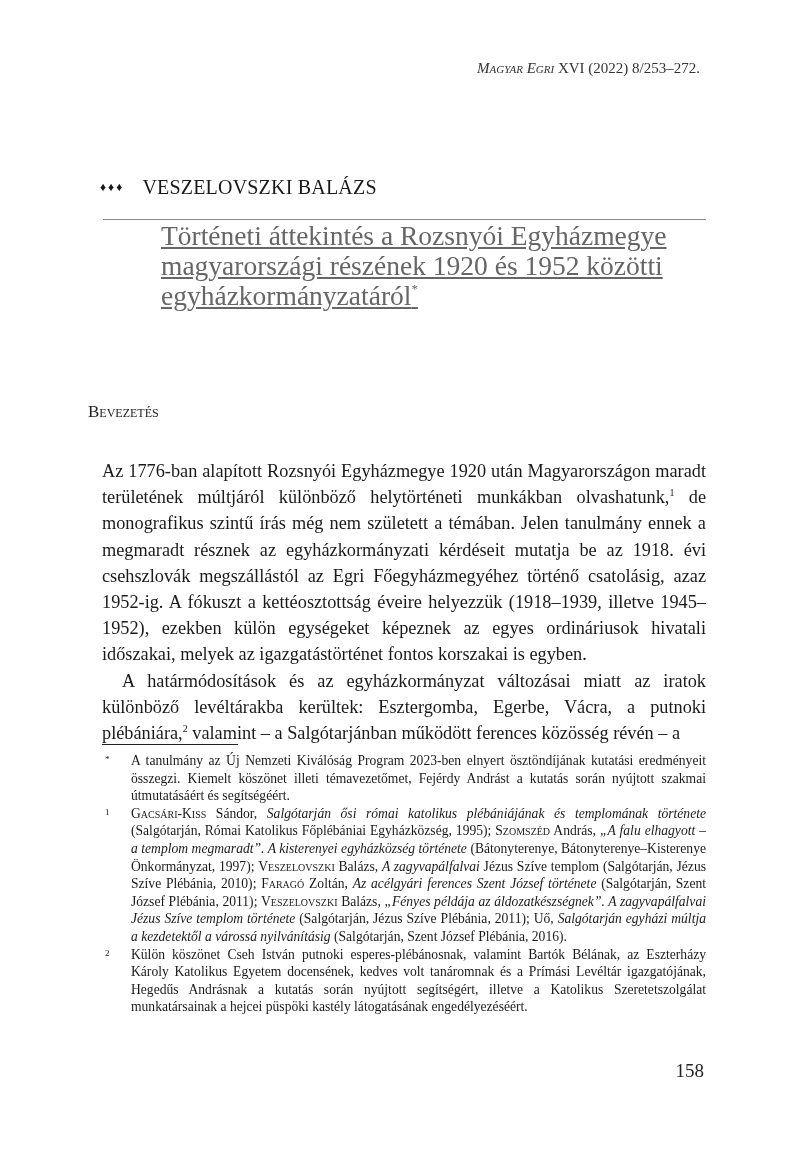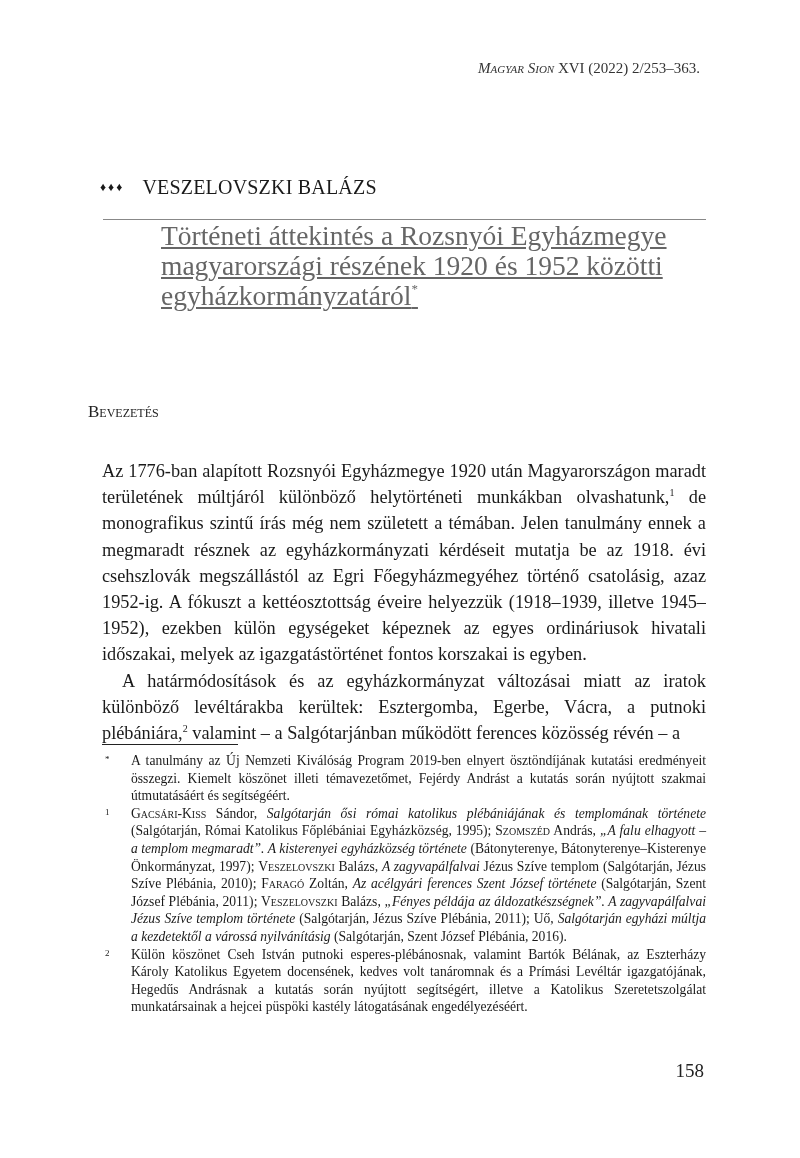--- a/index.html
+++ b/index.html
@@ -22,22 +22,22 @@
   .fn { display: flex; text-align: justify; }
   .fn .mark { width: 29px; flex: none; font-size: 9px; line-height: 14px; padding-left: 3px; box-sizing: border-box; }
   .fn .txt { flex: 1; }
   .sc { font-variant: small-caps; }
   .page-number { position: absolute; top: 1060px; right: 96px; font-size: 19px; color: #222; }
 </style>
 </head>
 <body>
 
 <div class="running-head">
-  <span class="journal">Magyar Sion</span>
-  <span>XVI (2022) 2/253–363.</span>
+  <span class="journal">Magyar Egri</span>
+  <span>XVI (2022) 8/253–272.</span>
 </div>
 
 <div class="author-line">
   <span class="dots">♦♦♦</span><span>VESZELOVSZKI BALÁZS</span>
 </div>
 
 <div class="title-rule"></div>
 
 <div class="article-title">
   <span>Történeti áttekintés a Rozsnyói Egyházmegye magyarországi részének 1920 és 1952 közötti egyházkormányzatáról</span><sup>*</sup>
@@ -52,21 +52,21 @@
   <p class="indent">
     <span>A határmódosítások és az egyházkormányzat változásai miatt az iratok különböző levéltárakba kerültek: Esztergomba, Egerbe, Vácra, a putnoki plébániára,</span><sup>2</sup><span> valamint – a Salgótarjánban működött ferences közösség révén – a</span>
   </p>
 </div>
 
 <div class="footnote-rule"></div>
 
 <div class="footnotes">
   <div class="fn">
     <span class="mark">*</span>
-    <span class="txt">A tanulmány az Új Nemzeti Kiválóság Program 2019-ben elnyert ösztöndíjának kutatási eredményeit összegzi. Kiemelt köszönet illeti témavezetőmet, Fejérdy Andrást a kutatás során nyújtott szakmai útmutatásáért és segítségéért.</span>
+    <span class="txt">A tanulmány az Új Nemzeti Kiválóság Program 2023-ben elnyert ösztöndíjának kutatási eredményeit összegzi. Kiemelt köszönet illeti témavezetőmet, Fejérdy Andrást a kutatás során nyújtott szakmai útmutatásáért és segítségéért.</span>
   </div>
   <div class="fn">
     <span class="mark">1</span>
     <span class="txt" id="fn1-text"><span class="sc">Gacsári-Kiss</span><span> Sándor, </span><span style="font-style: italic;">Salgótarján ősi római katolikus plébániájának és templomának története</span><span> (Salgótarján, Római Katolikus Főplébániai Egyházközség, 1995); </span><span class="sc">Szomszéd</span><span> András, </span><span style="font-style: italic;">„A falu elhagyott – a templom megmaradt”. A kisterenyei egyházközség története</span><span> (Bátonyterenye, Bátonyterenye–Kisterenye Önkormányzat, 1997); </span><span class="sc">Veszelovszki</span><span> Balázs, </span><span style="font-style: italic;">A zagyvapálfalvai</span><span> Jézus Szíve templom (Salgótarján, Jézus Szíve Plébánia, 2010); </span><span class="sc">Faragó</span><span> Zoltán, </span><span style="font-style: italic;">Az acélgyári ferences Szent József története</span><span> (Salgótarján, Szent József Plébánia, 2011); </span><span class="sc">Veszelovszki</span><span> Balázs, </span><span style="font-style: italic;">„Fényes példája az áldozatkészségnek”. A zagyvapálfalvai Jézus Szíve templom története</span><span> (Salgótarján, Jézus Szíve Plébánia, 2011); Uő, </span><span style="font-style: italic;">Salgótarján egyházi múltja a kezdetektől a várossá nyilvánításig</span><span> (Salgótarján, Szent József Plébánia, 2016).</span></span>
   </div>
   <div class="fn">
     <span class="mark">2</span>
     <span class="txt">Külön köszönet Cseh István putnoki esperes-plébánosnak, valamint Bartók Bélának, az Eszterházy Károly Katolikus Egyetem docensének, kedves volt tanáromnak és a Prímási Levéltár igazgatójának, Hegedűs Andrásnak a kutatás során nyújtott segítségért, illetve a Katolikus Szeretetszolgálat munkatársainak a hejcei püspöki kastély látogatásának engedélyezéséért.</span>
   </div>
 </div>

